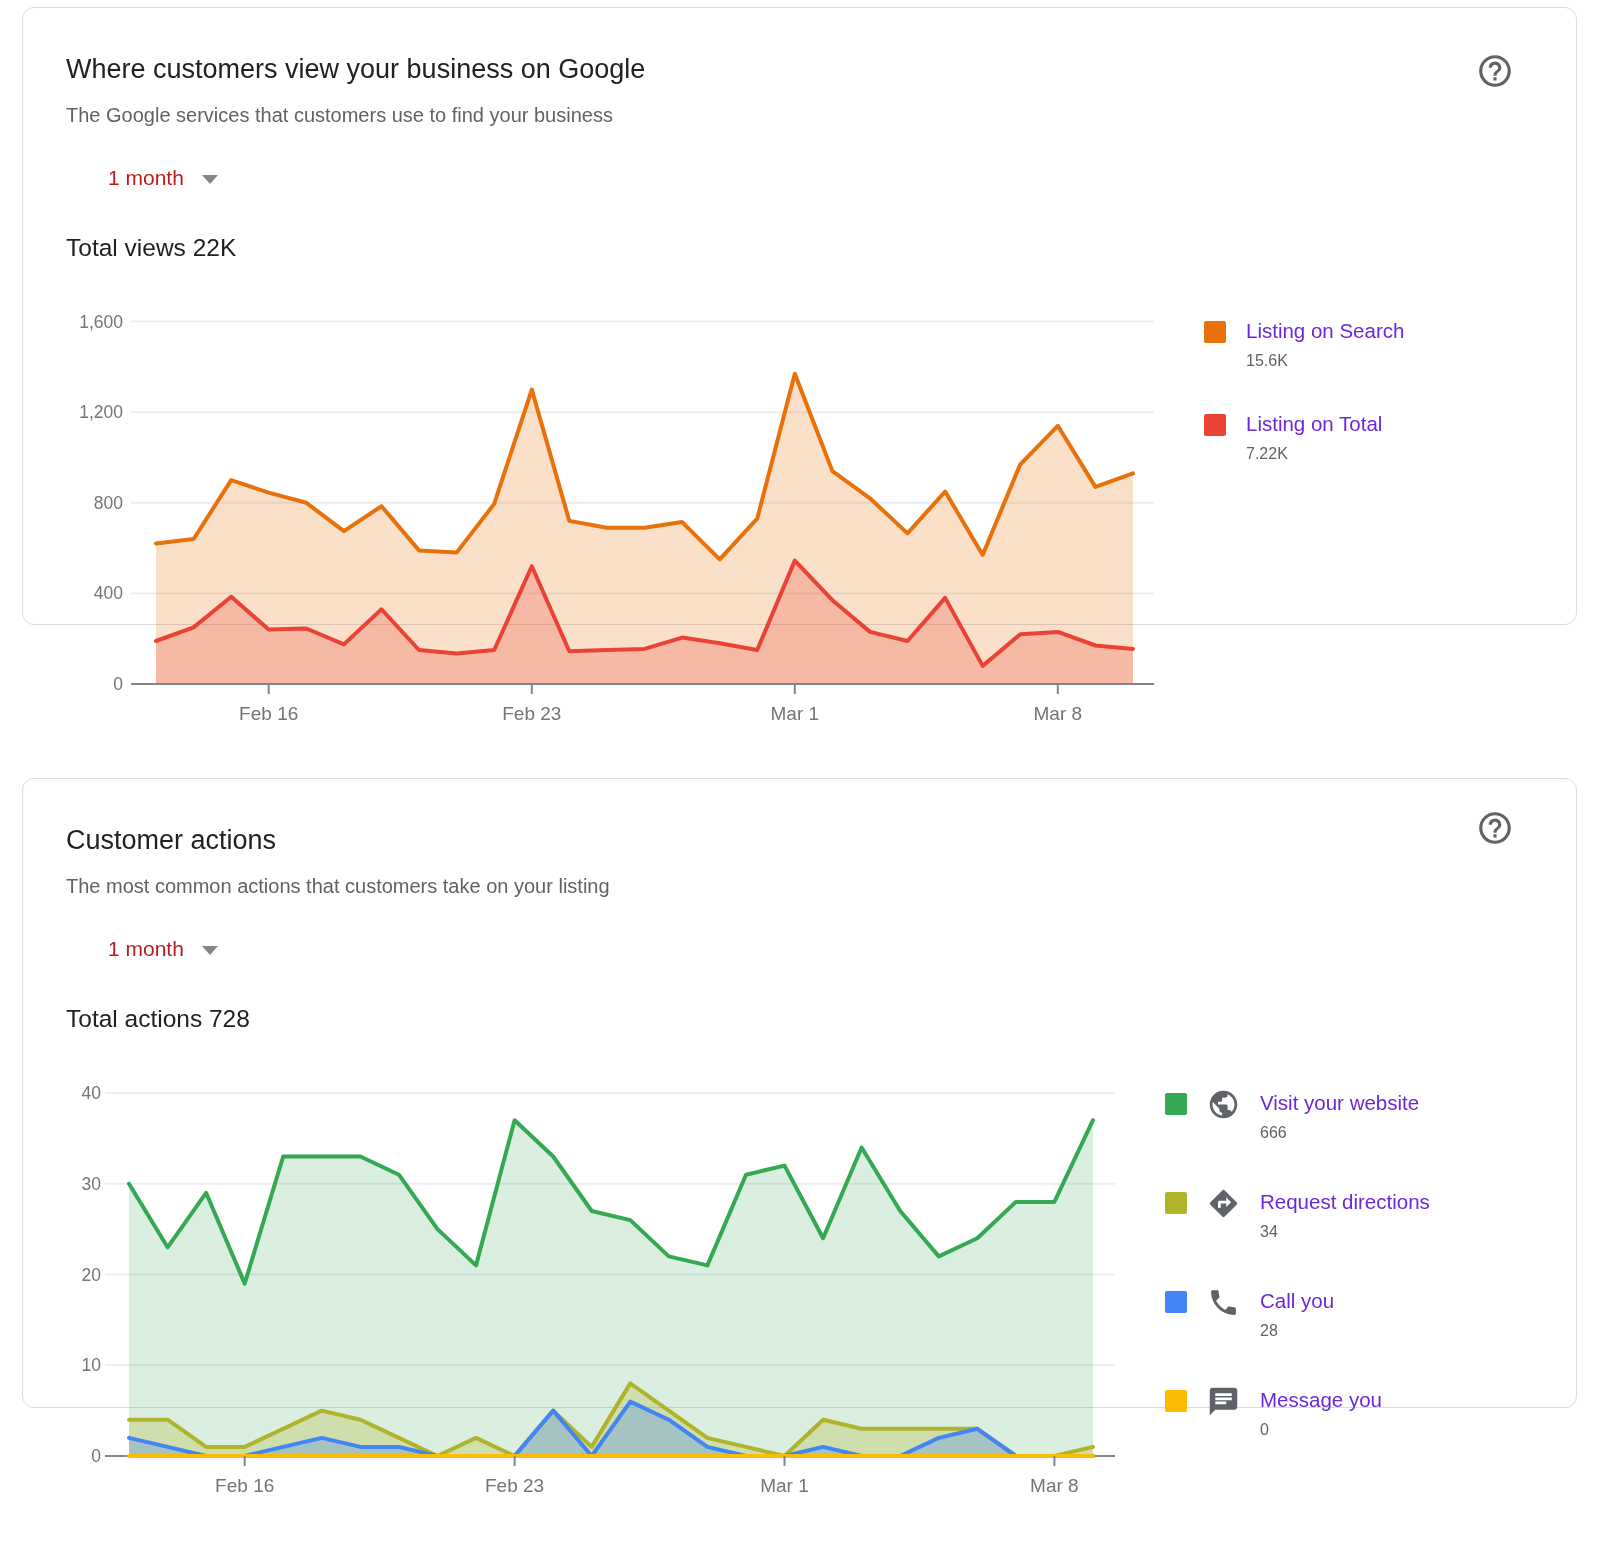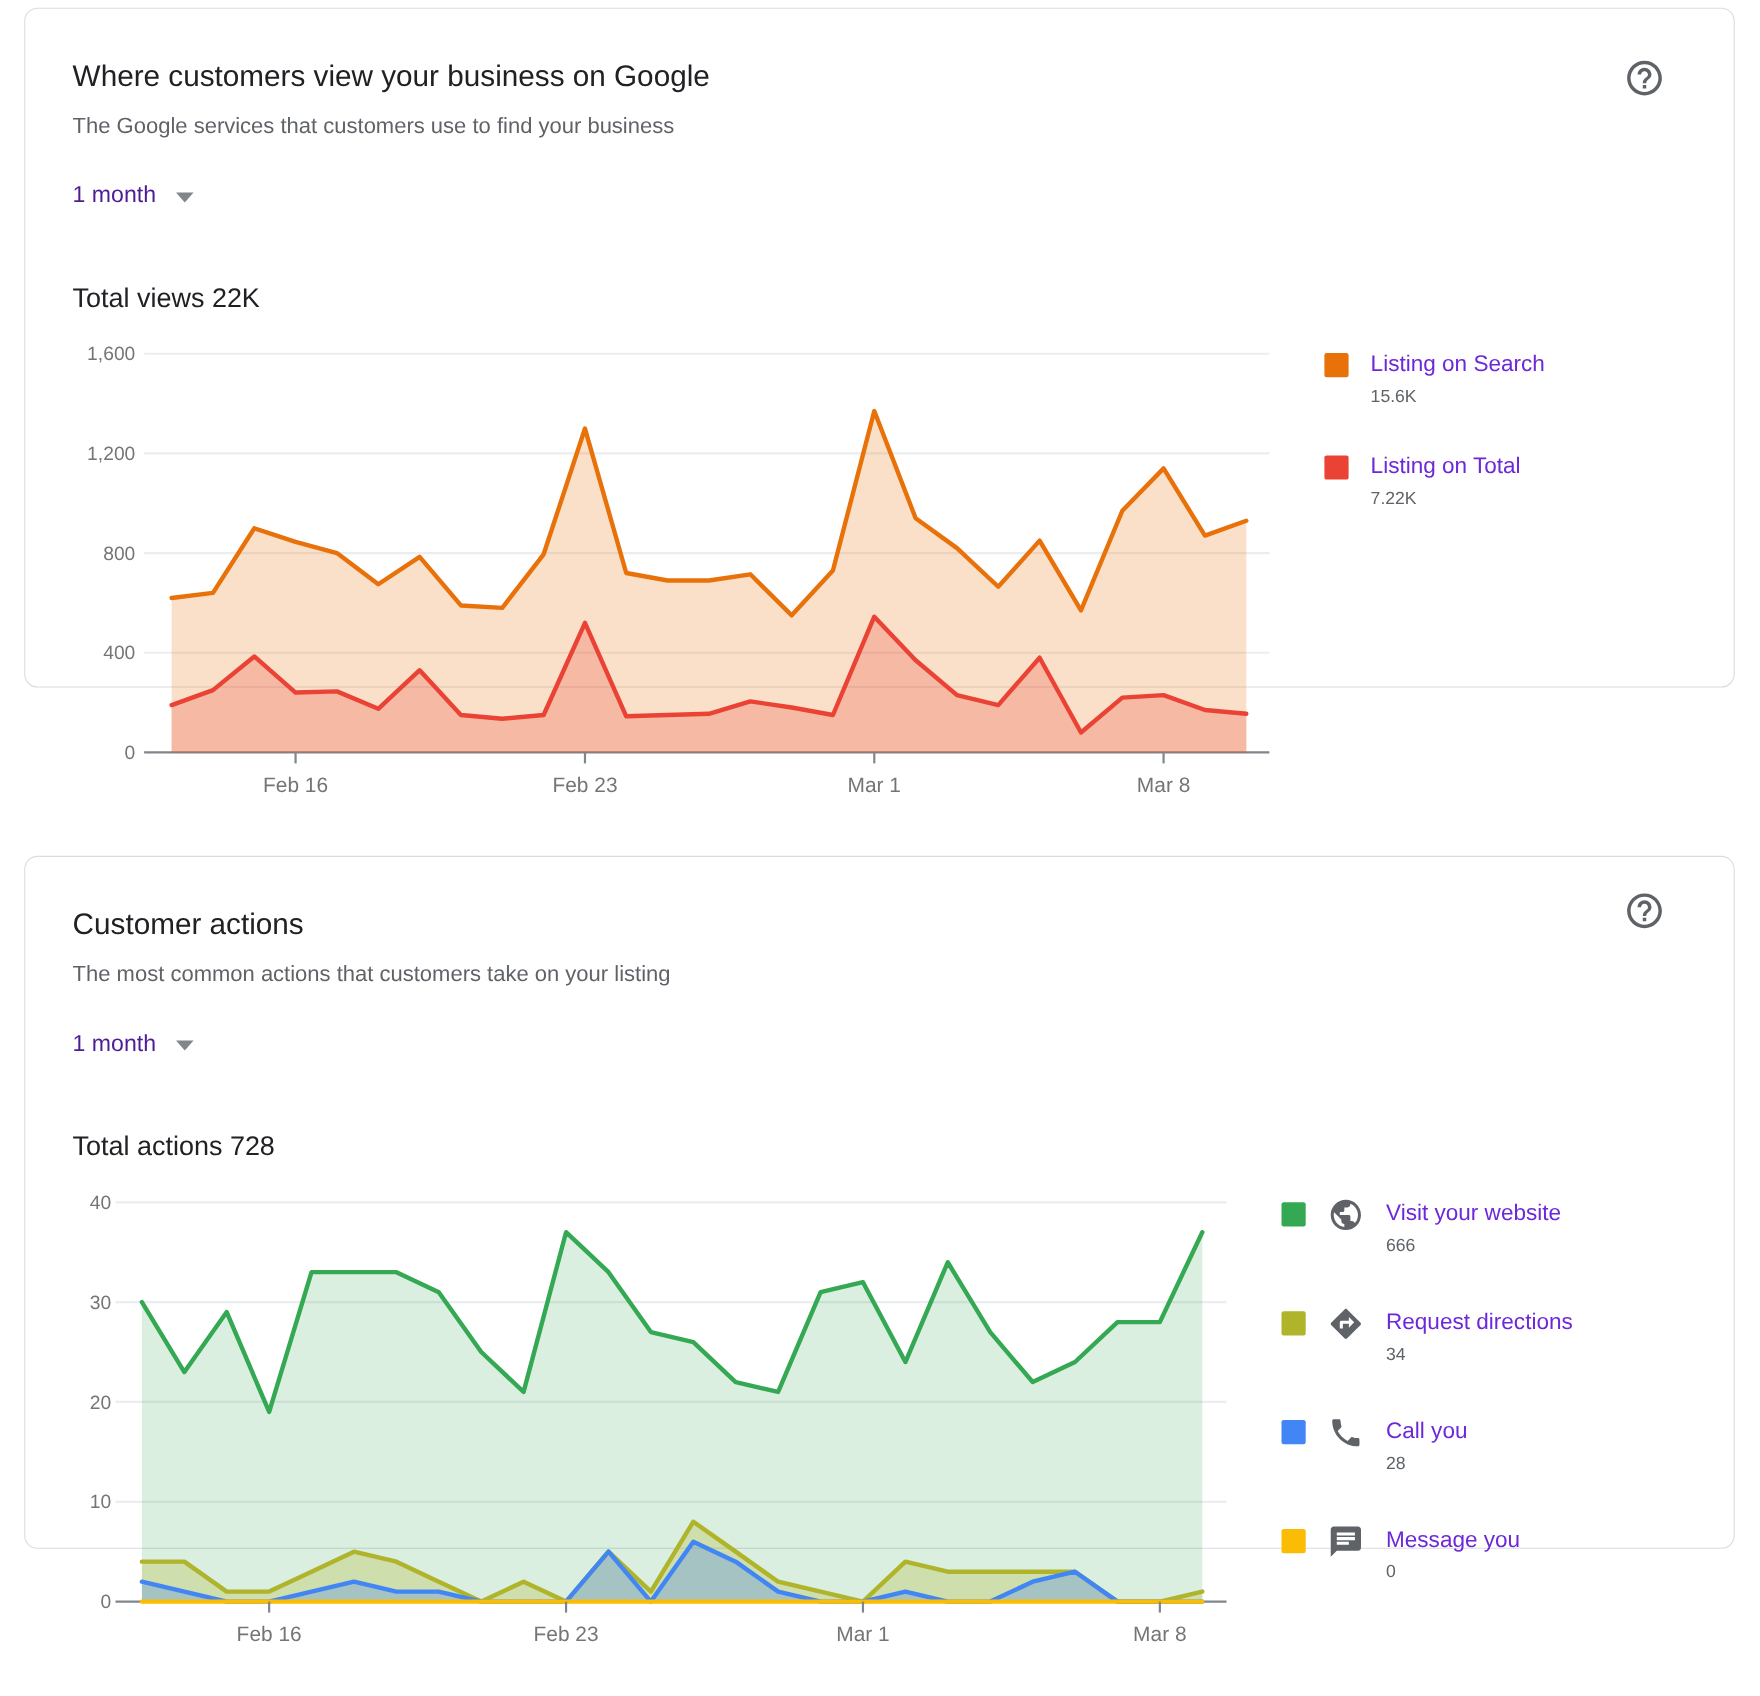--- a/index.html
+++ b/index.html
@@ -4,24 +4,24 @@
 <style>
   html,body{margin:0;padding:0;background:#FFFFFF;width:1600px;height:1542px;
     font-family:"Liberation Sans",sans-serif;-webkit-font-smoothing:antialiased;}
   .card{position:absolute;left:22px;width:1555px;background:#FFFFFF;
     border:1.5px solid #DADCE0;border-radius:12px;box-sizing:border-box;}
   #card-views{top:7px;height:618px;}
   #card-actions{top:778px;height:630px;}
   .card-title{position:absolute;left:43px;top:46px;font-size:27px;color:#202124;font-weight:400;}
   .card-subtitle{position:absolute;left:43px;top:96px;font-size:20px;color:#5F6368;font-weight:500;text-align:center;}
   .period{position:absolute;left:43px;top:158px;display:flex;align-items:center;gap:18px;cursor:pointer;}
-  .period-label{font-size:21px;color:#4c1d95;font-weight:500;}
+  .period-label{font-size:21px;color:#b91c1c;font-weight:500;margin-left:42px;}
   .caret{width:0;height:0;border-left:8px solid transparent;border-right:8px solid transparent;
     border-top:9px solid #80868B;margin-top:3px;}
-  .total{position:absolute;left:43px;top:226px;font-size:24.5px;color:#202124;margin-top:24px;}
+  .total{position:absolute;left:43px;top:226px;font-size:24.5px;color:#202124;}
   .help{position:absolute;left:1453px;width:38px;height:38px;padding:0;border:none;
     background:none;cursor:pointer;}
   #card-views .help{top:44px;} #card-actions .help{top:30px;}
   .help svg{width:38px;height:38px;fill:#5F6368;}
   .chart{position:absolute;left:0;width:1555px;height:460px;}
   #card-views .chart{top:281px;} #card-actions .chart{top:282px;}
   svg text{font-family:"Liberation Sans",sans-serif;}
   .legend{position:absolute;display:flex;flex-direction:column;}
   #legend-views{left:1181px;top:311px;gap:42px;}
   #legend-actions{left:1142px;top:312px;gap:48px;}

